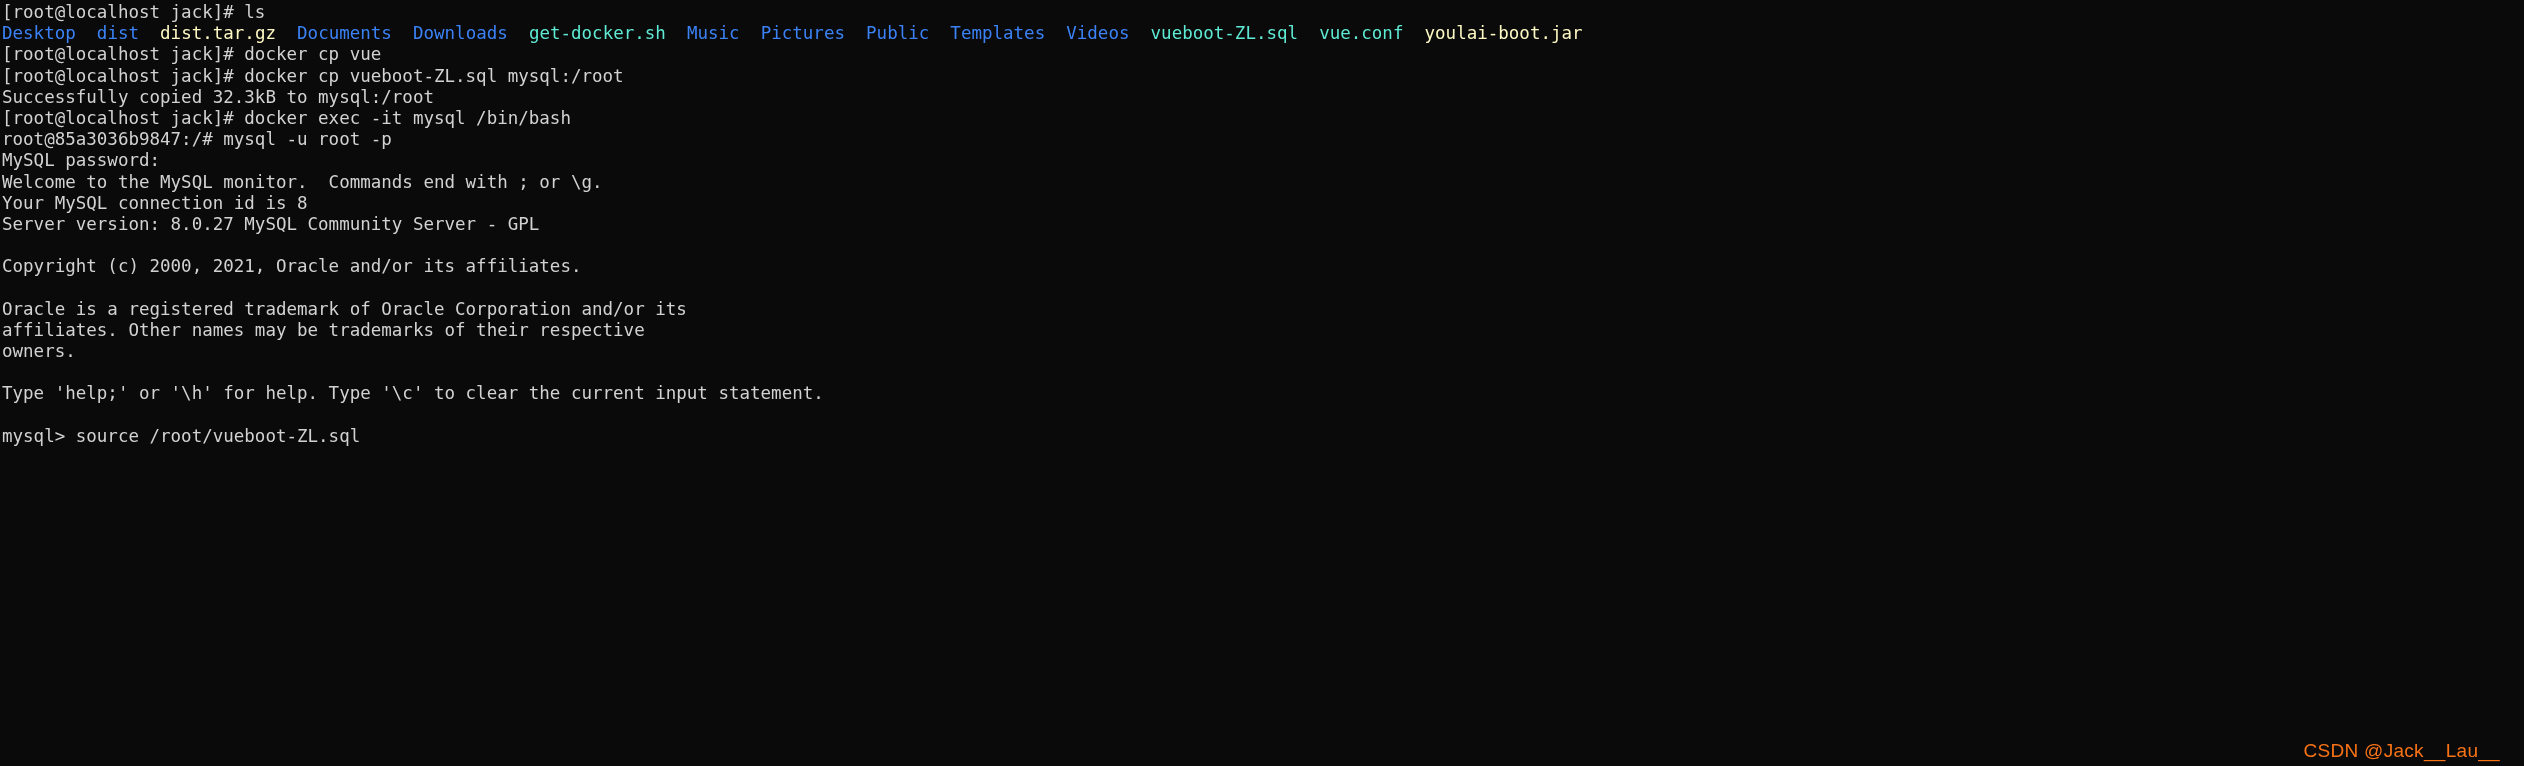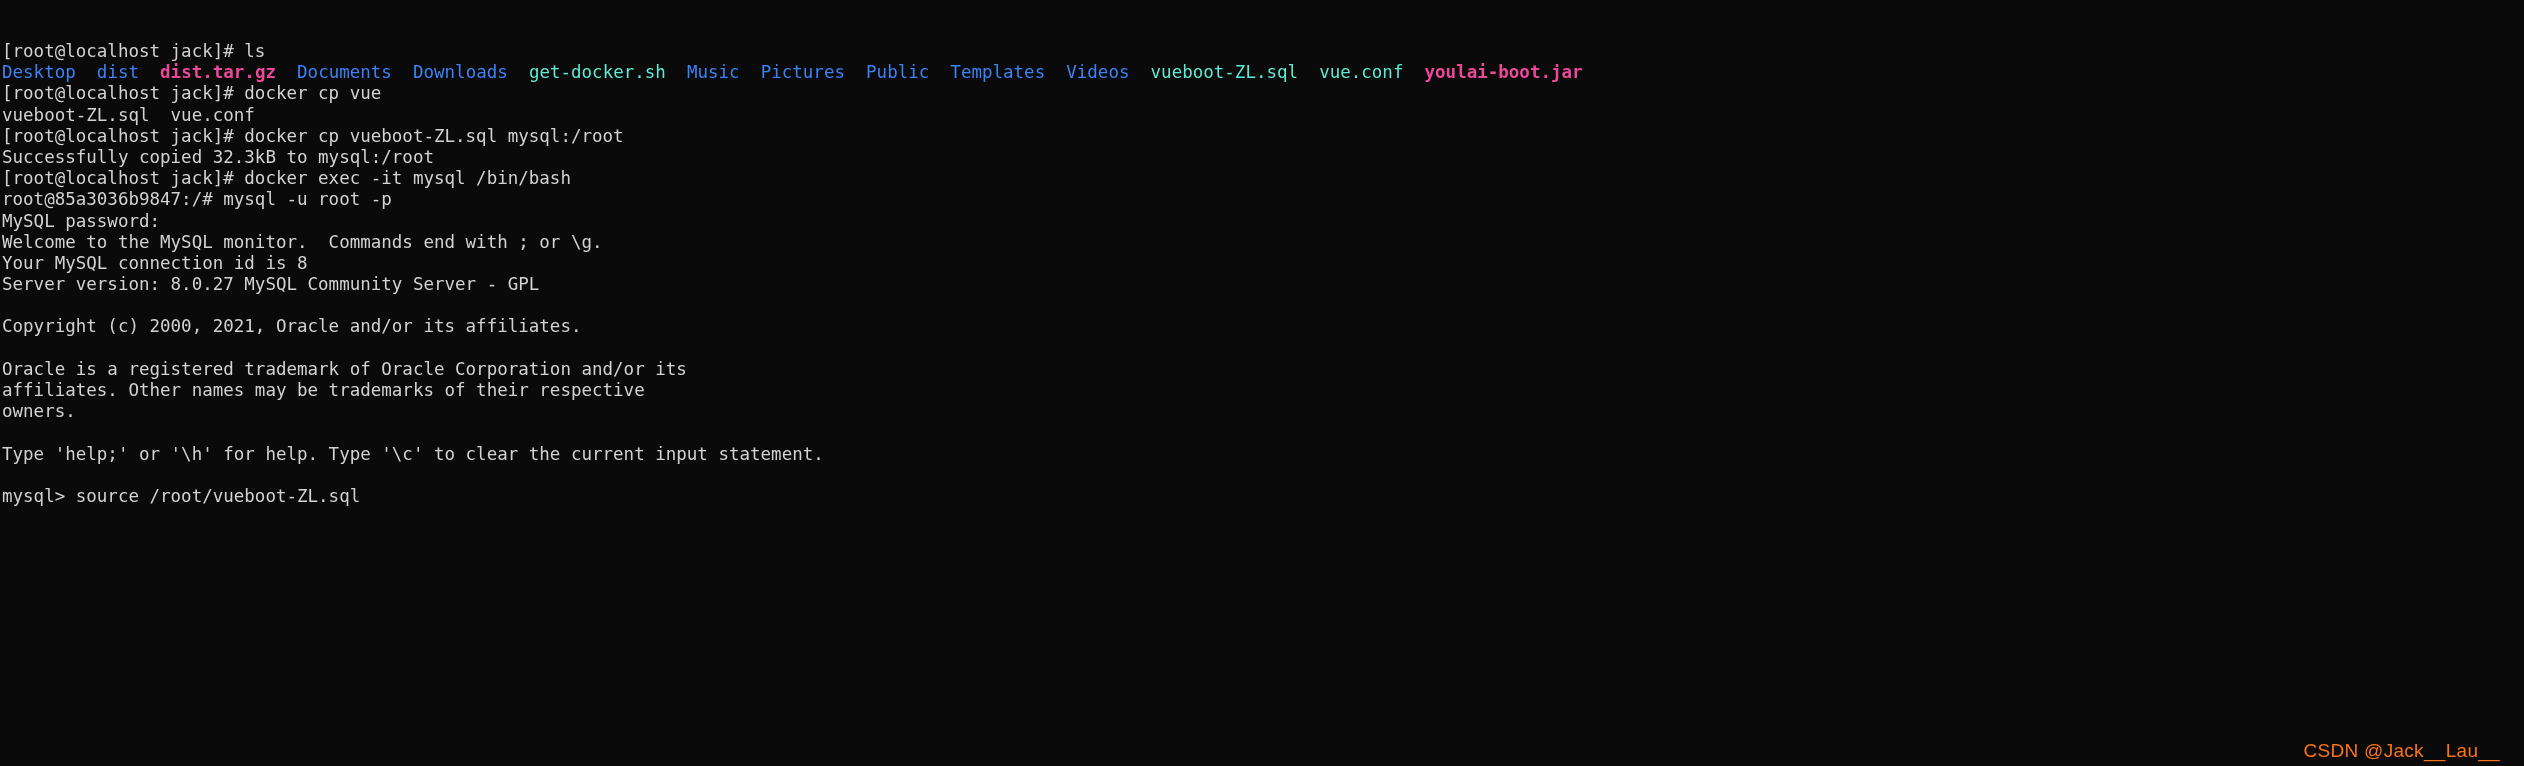--- a/index.html
+++ b/index.html
@@ -21,61 +21,59 @@
     padding: 0;
     box-sizing: border-box;
   }
   .screen {
     position: absolute;
     top: 0;
     left: 0;
     width: 2500px;
     padding: 2px 0 0 2px;
     box-sizing: border-box;
-    margin-top: 39px;
   }
   .line {
     display: block;
     height: 21.2px;
     line-height: 21.2px;
     font-size: 17.5px;
     letter-spacing: 0px;
     color: #d2d2d2;
     white-space: pre;
     font-family: "DejaVu Sans Mono", "Liberation Mono", monospace;
   }
   .seg {
     white-space: pre;
     font-family: inherit;
     font-size: inherit;
   }
   .c-default { color: #d2d2d2; }
   .c-dir     { color: #3b82f6; }
-  .c-archive { color: #ec4899; font-weight: bold; }
+  .c-archive { color: #fef9c3; }
   .c-file    { color: #5eead4; }
   .watermark {
     position: absolute;
     right: 24px;
     bottom: 4px;
     font-family: "Liberation Sans", sans-serif;
     font-size: 19px;
     color: #f97316;
     letter-spacing: 0.3px;
     white-space: pre;
   }
 </style>
 </head>
 <body>
 
 <div id="terminal">
   <div class="screen" id="screen">
       <div class="line"><span class="seg c-default">[root@localhost jack]# ls</span></div>
       <div class="line"><span class="seg c-dir">Desktop</span><span class="seg c-default">  </span><span class="seg c-dir">dist</span><span class="seg c-default">  </span><span class="seg c-archive">dist.tar.gz</span><span class="seg c-default">  </span><span class="seg c-dir">Documents</span><span class="seg c-default">  </span><span class="seg c-dir">Downloads</span><span class="seg c-default">  </span><span class="seg c-file">get-docker.sh</span><span class="seg c-default">  </span><span class="seg c-dir">Music</span><span class="seg c-default">  </span><span class="seg c-dir">Pictures</span><span class="seg c-default">  </span><span class="seg c-dir">Public</span><span class="seg c-default">  </span><span class="seg c-dir">Templates</span><span class="seg c-default">  </span><span class="seg c-dir">Videos</span><span class="seg c-default">  </span><span class="seg c-file">vueboot-ZL.sql</span><span class="seg c-default">  </span><span class="seg c-file">vue.conf</span><span class="seg c-default">  </span><span class="seg c-archive">youlai-boot.jar</span></div>
       <div class="line"><span class="seg c-default">[root@localhost jack]# docker cp vue</span></div>
-      <div class="line"><span class="seg c-default">vueboot-ZL.sql  vue.conf</span></div>
       <div class="line"><span class="seg c-default">[root@localhost jack]# docker cp vueboot-ZL.sql mysql:/root</span></div>
       <div class="line"><span class="seg c-default">Successfully copied 32.3kB to mysql:/root</span></div>
       <div class="line"><span class="seg c-default">[root@localhost jack]# docker exec -it mysql /bin/bash</span></div>
       <div class="line"><span class="seg c-default">root@85a3036b9847:/# mysql -u root -p</span></div>
       <div class="line"><span class="seg c-default">MySQL password:</span></div>
       <div class="line"><span class="seg c-default">Welcome to the MySQL monitor.  Commands end with ; or \g.</span></div>
       <div class="line"><span class="seg c-default">Your MySQL connection id is 8</span></div>
       <div class="line"><span class="seg c-default">Server version: 8.0.27 MySQL Community Server - GPL</span></div>
       <div class="line"><span class="seg c-default"> </span></div>
       <div class="line"><span class="seg c-default">Copyright (c) 2000, 2021, Oracle and/or its affiliates.</span></div>

